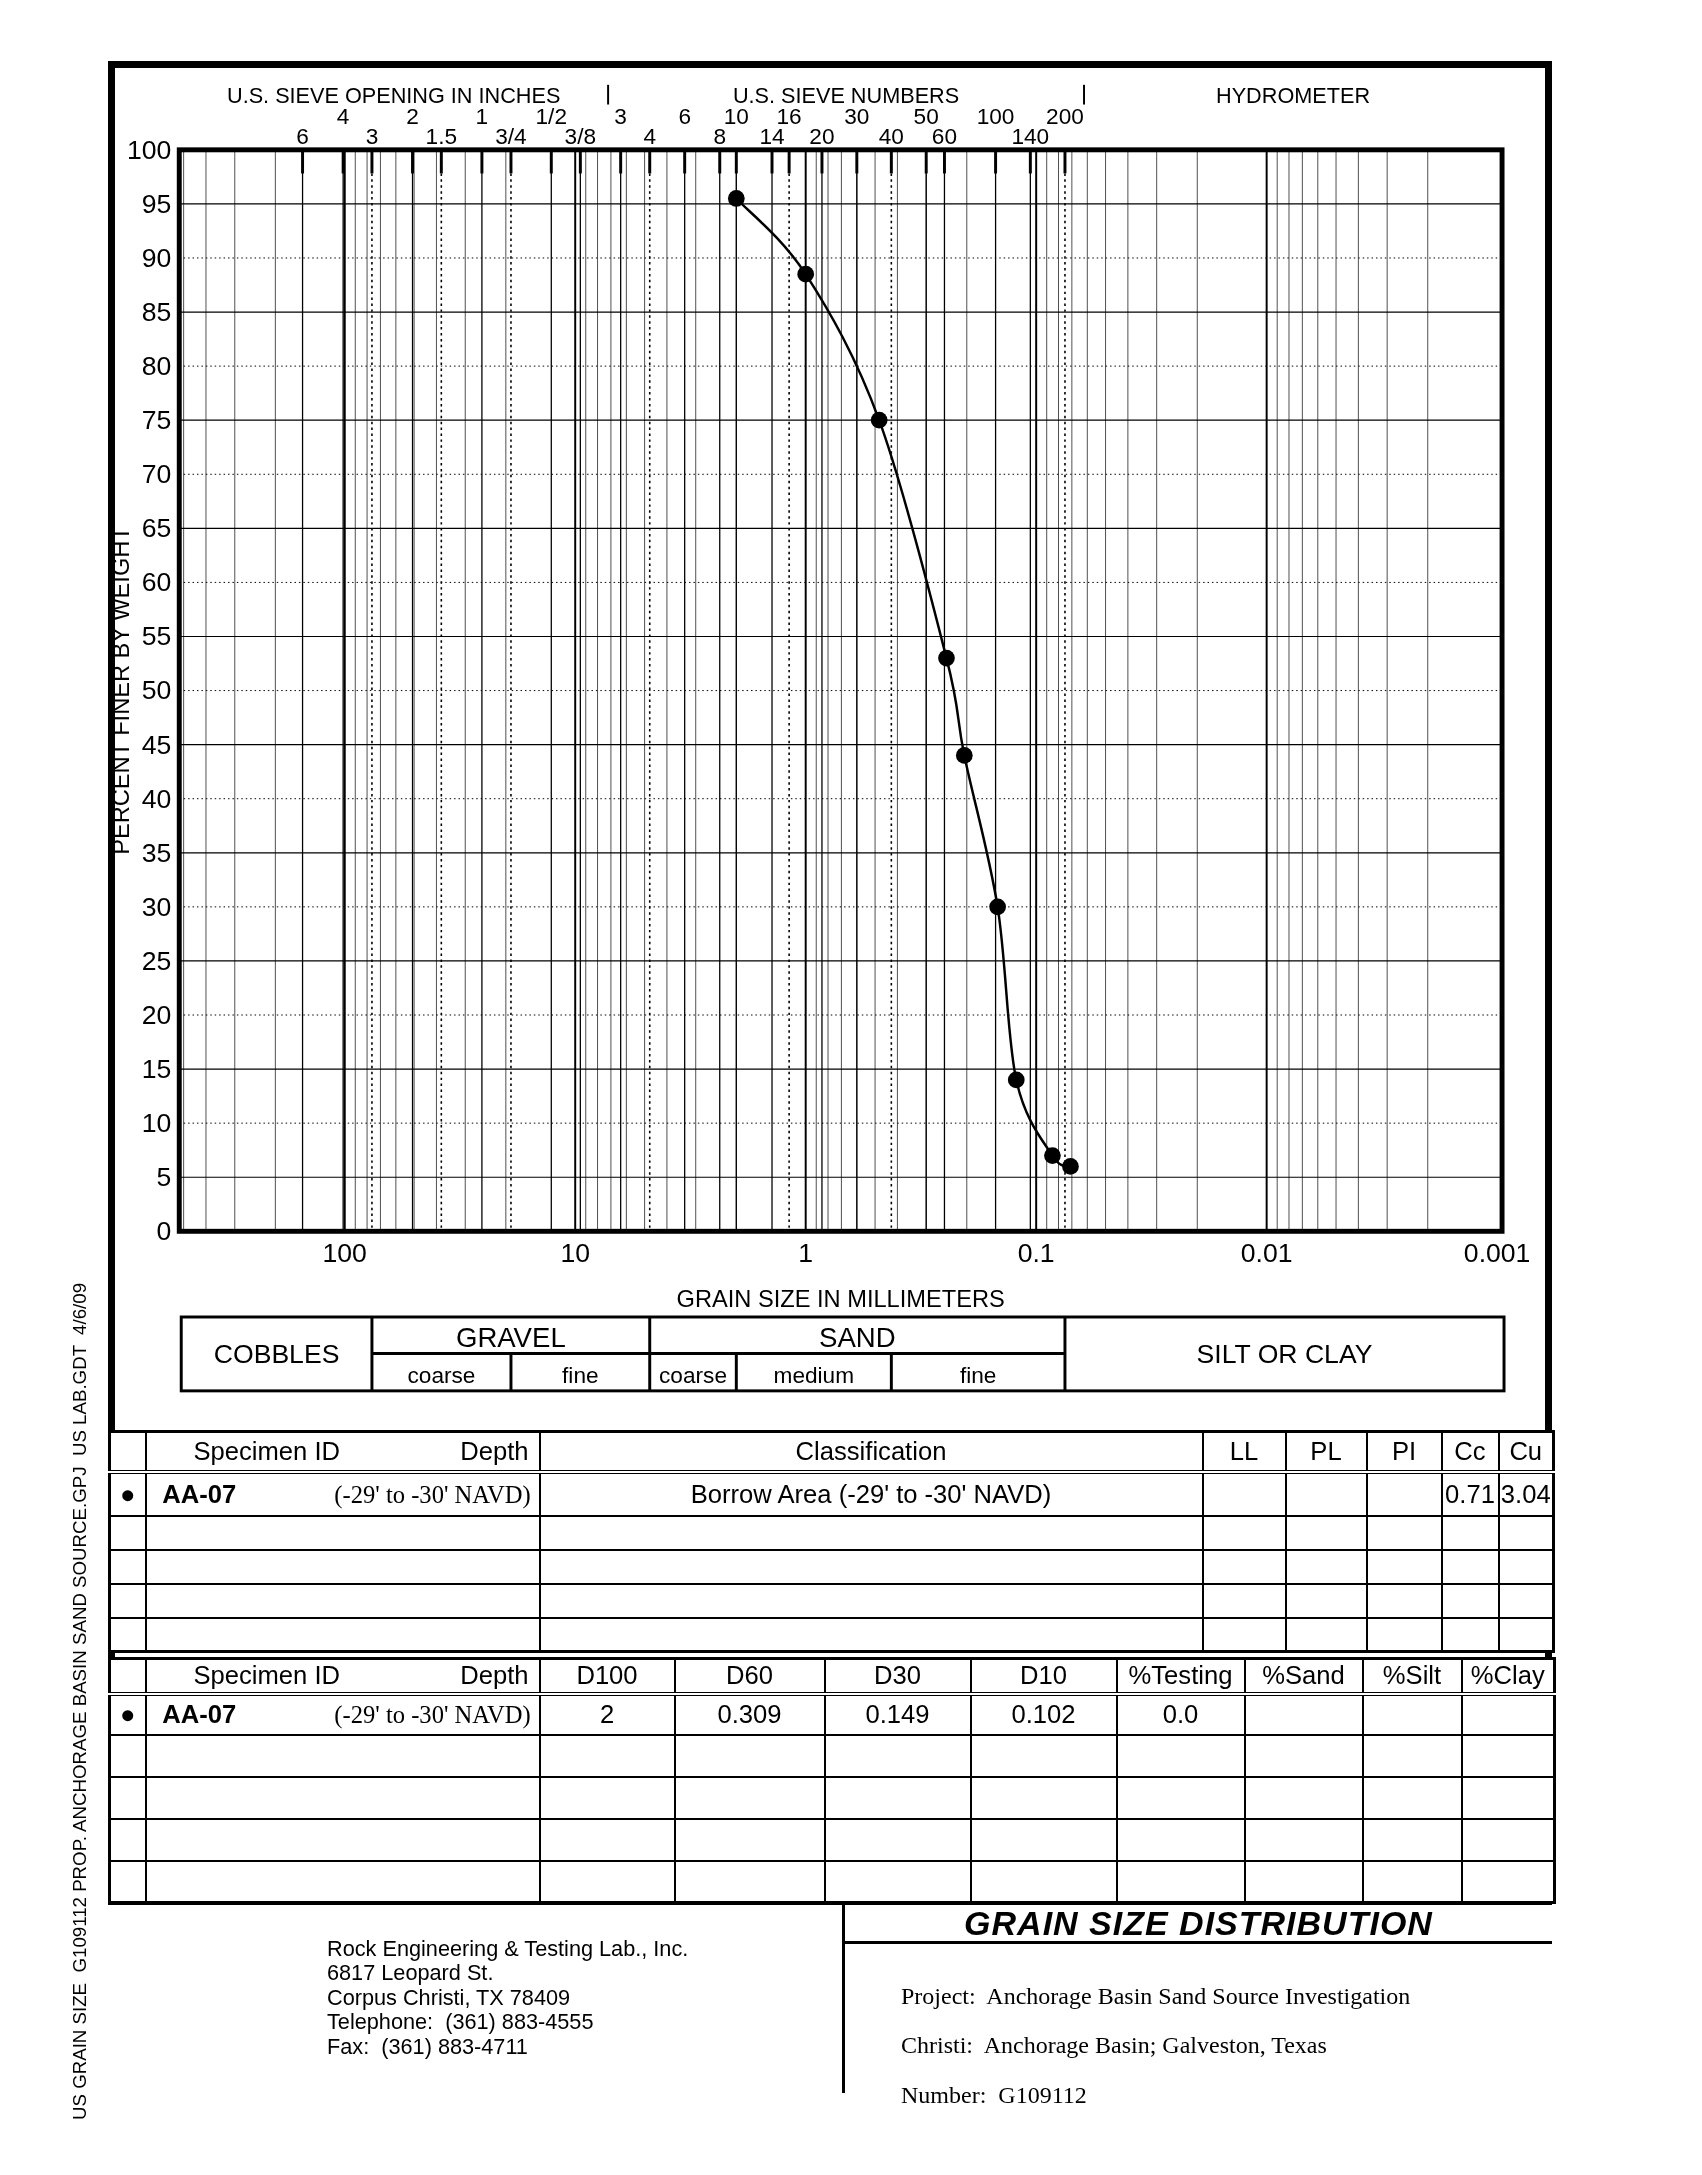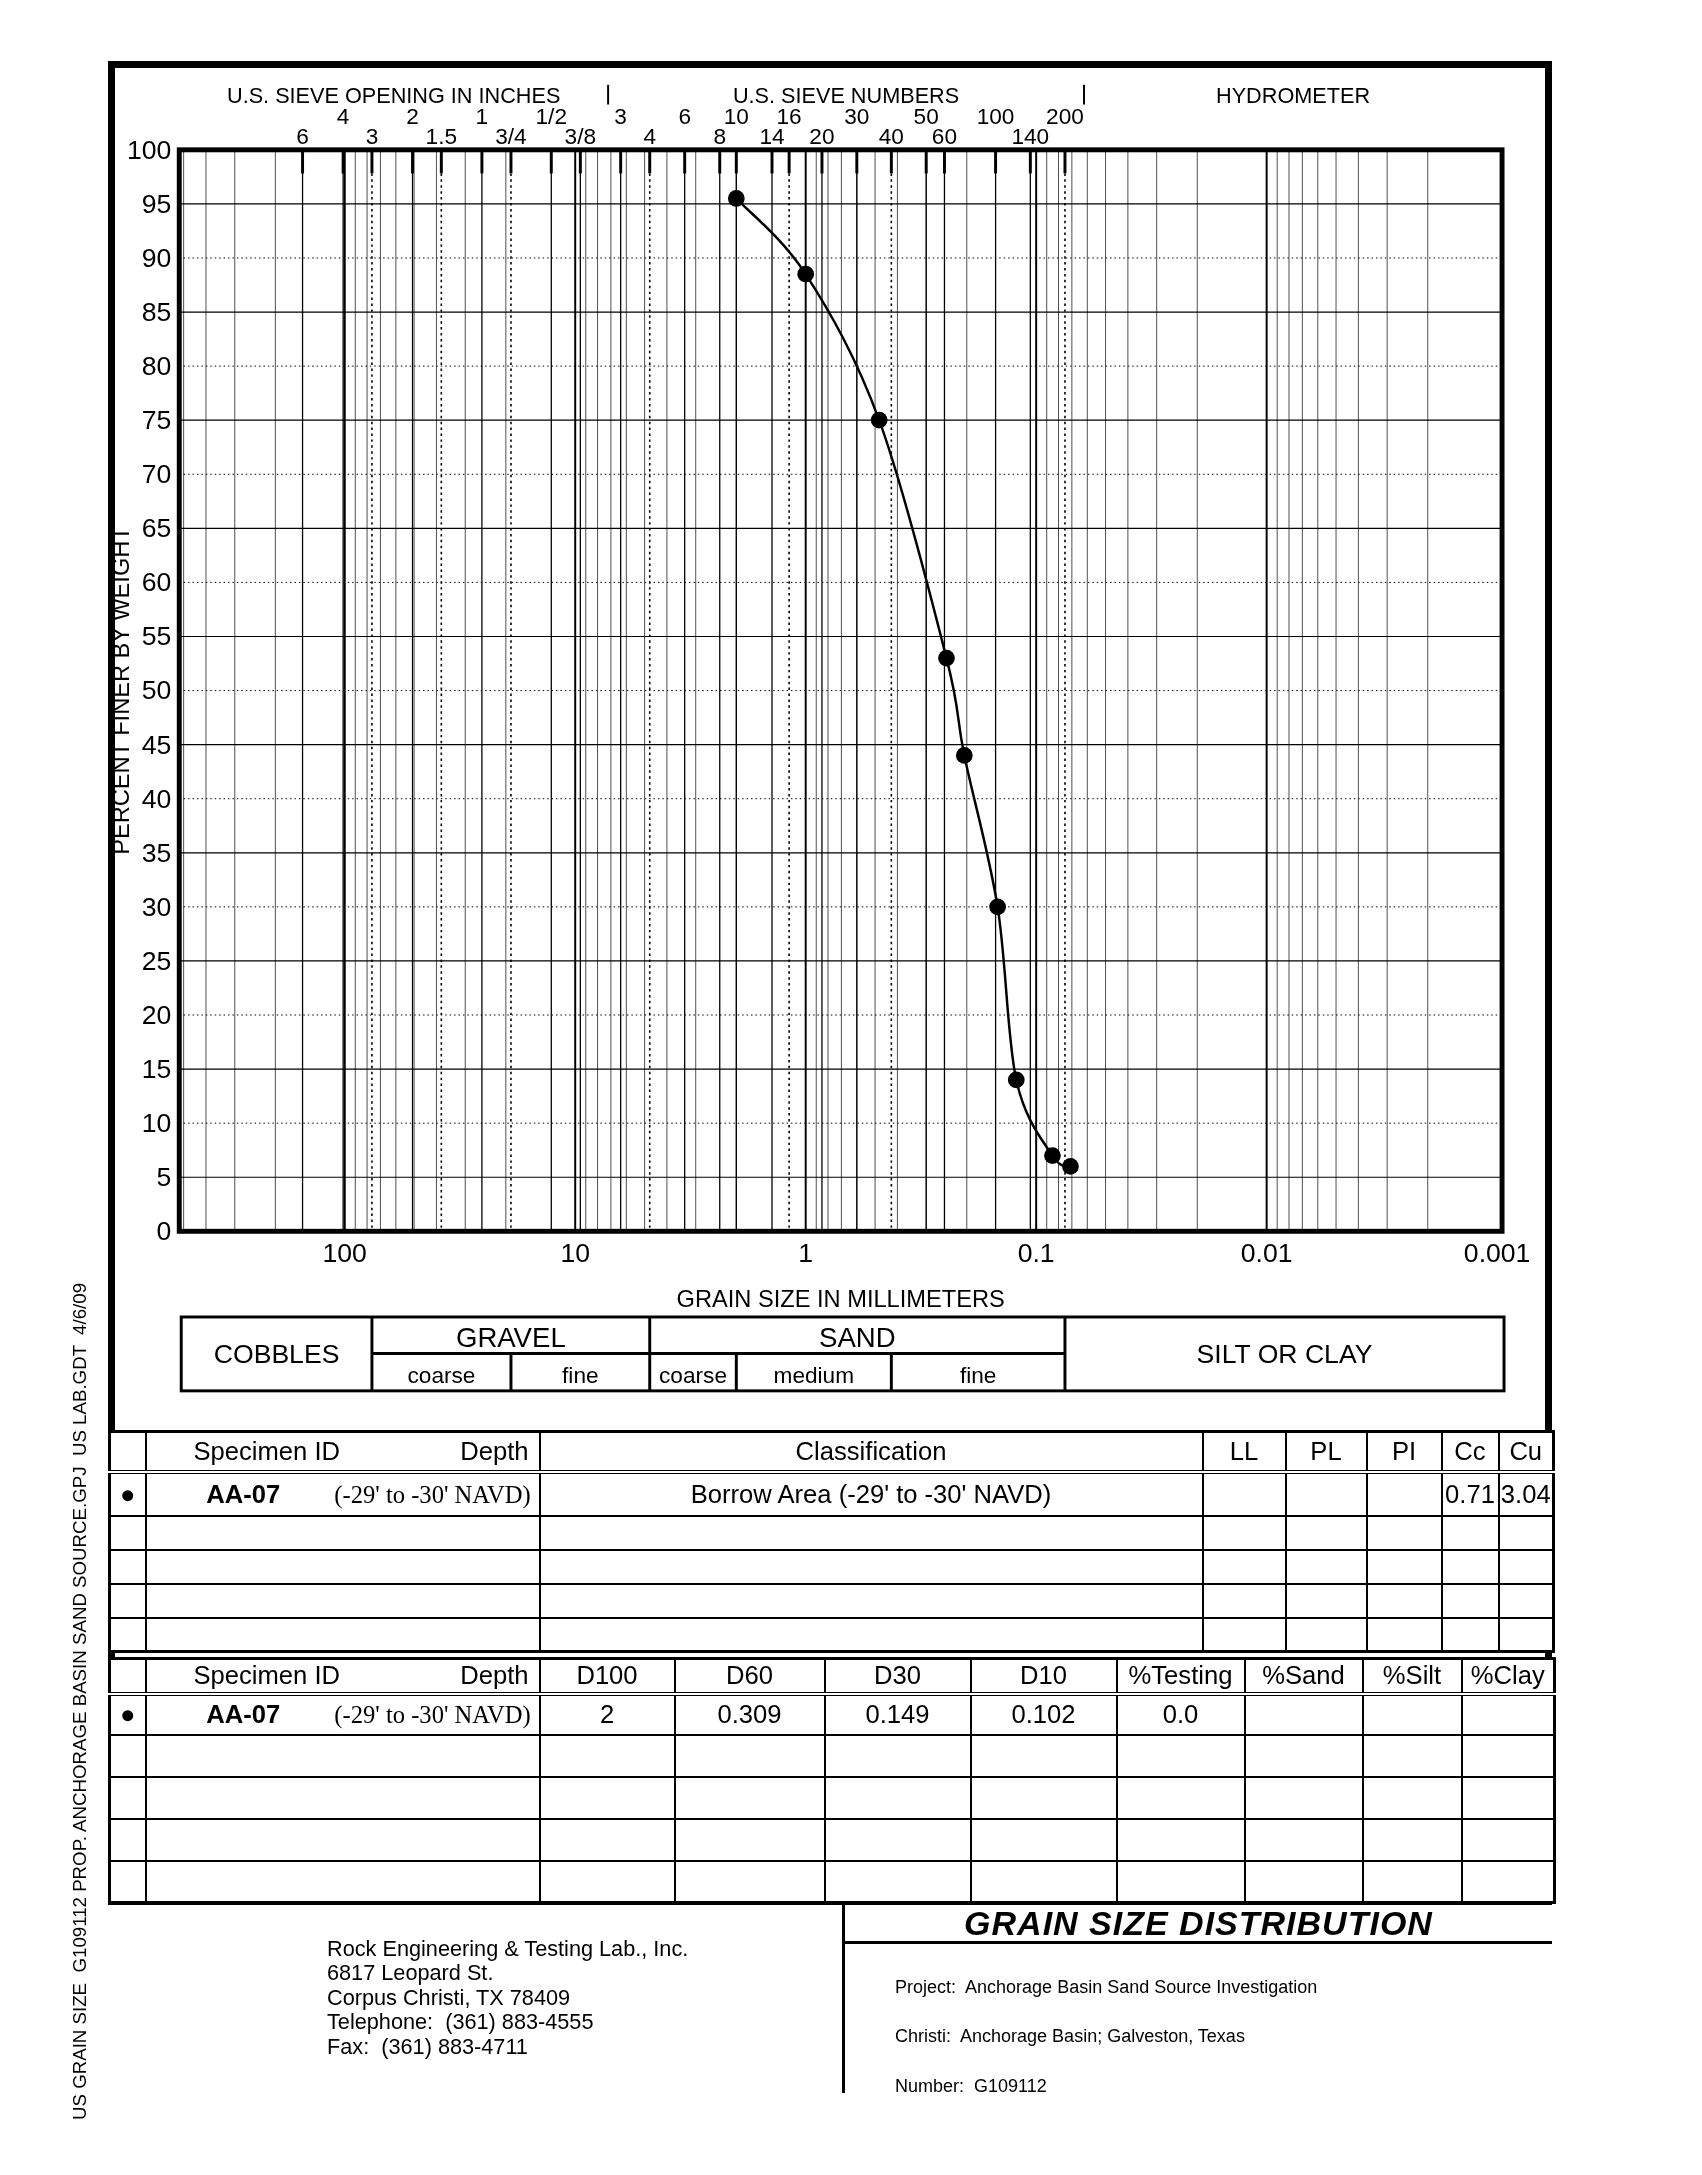--- a/index.html
+++ b/index.html
@@ -15,33 +15,33 @@
   .gtable{position:absolute;border-collapse:collapse;table-layout:fixed;background:#fff;}
   .gtable td,.gtable th{border:2px solid #000;font-size:25.6px;font-weight:normal;
          text-align:center;padding:0;overflow:hidden;white-space:nowrap;}
   .gtable thead th{border-bottom:4.9px double #000;}
   .gtable{border:3px solid #000;}
   .spec-head{display:flex;justify-content:space-between;align-items:center;
          padding:0 9.9px 0 47px;}
   .spec-data{display:flex;justify-content:space-between;align-items:baseline;
          padding:0 7.9px 0 15.8px;}
   .depth{font-family:"Liberation Serif",serif;font-size:24.6px;font-weight:normal;}
-  .bv{font-weight:bold;margin-left:44px;}
+  .bv{font-weight:bold;}
   .bullet{font-size:19.7px;}
   .footer-box{position:absolute;left:108px;top:1902px;width:1444px;height:191px;
          border-top:3px solid #000;box-sizing:border-box;background:#fff;}
   .footer-divider{position:absolute;left:734px;top:0;width:3px;height:100%;background:#000;}
   .logo-box{position:absolute;left:15.8px;top:9.9px;width:179px;height:156px;
          border:2px solid #000;box-sizing:border-box;}
   .company{position:absolute;left:219px;top:31.5px;font-size:21.7px;line-height:24.6px;white-space:pre;}
   .ftitle{position:absolute;left:737px;top:0;width:707px;height:39px;
          border-bottom:3px solid #000;box-sizing:border-box;
          display:flex;align-items:center;justify-content:center;
          font-size:34px;font-weight:bold;letter-spacing:1px;font-style:italic;}
-  .fline{position:absolute;left:757px;font-size:18px;white-space:pre;}
+  .fline{position:absolute;left:757px;font-size:24px;white-space:pre;font-family:Liberation Serif, serif;}
 </style>
 </head>
 <body>
 
 <div class="sheet">
   <div class="sidebar-text">US GRAIN SIZE  G109112 PROP. ANCHORAGE BASIN SAND SOURCE.GPJ  US LAB.GDT  4/6/09</div>
   <div class="frame"></div>
 
   <svg id="chart-svg" viewBox="0 0 1728 2208">
       <g>

